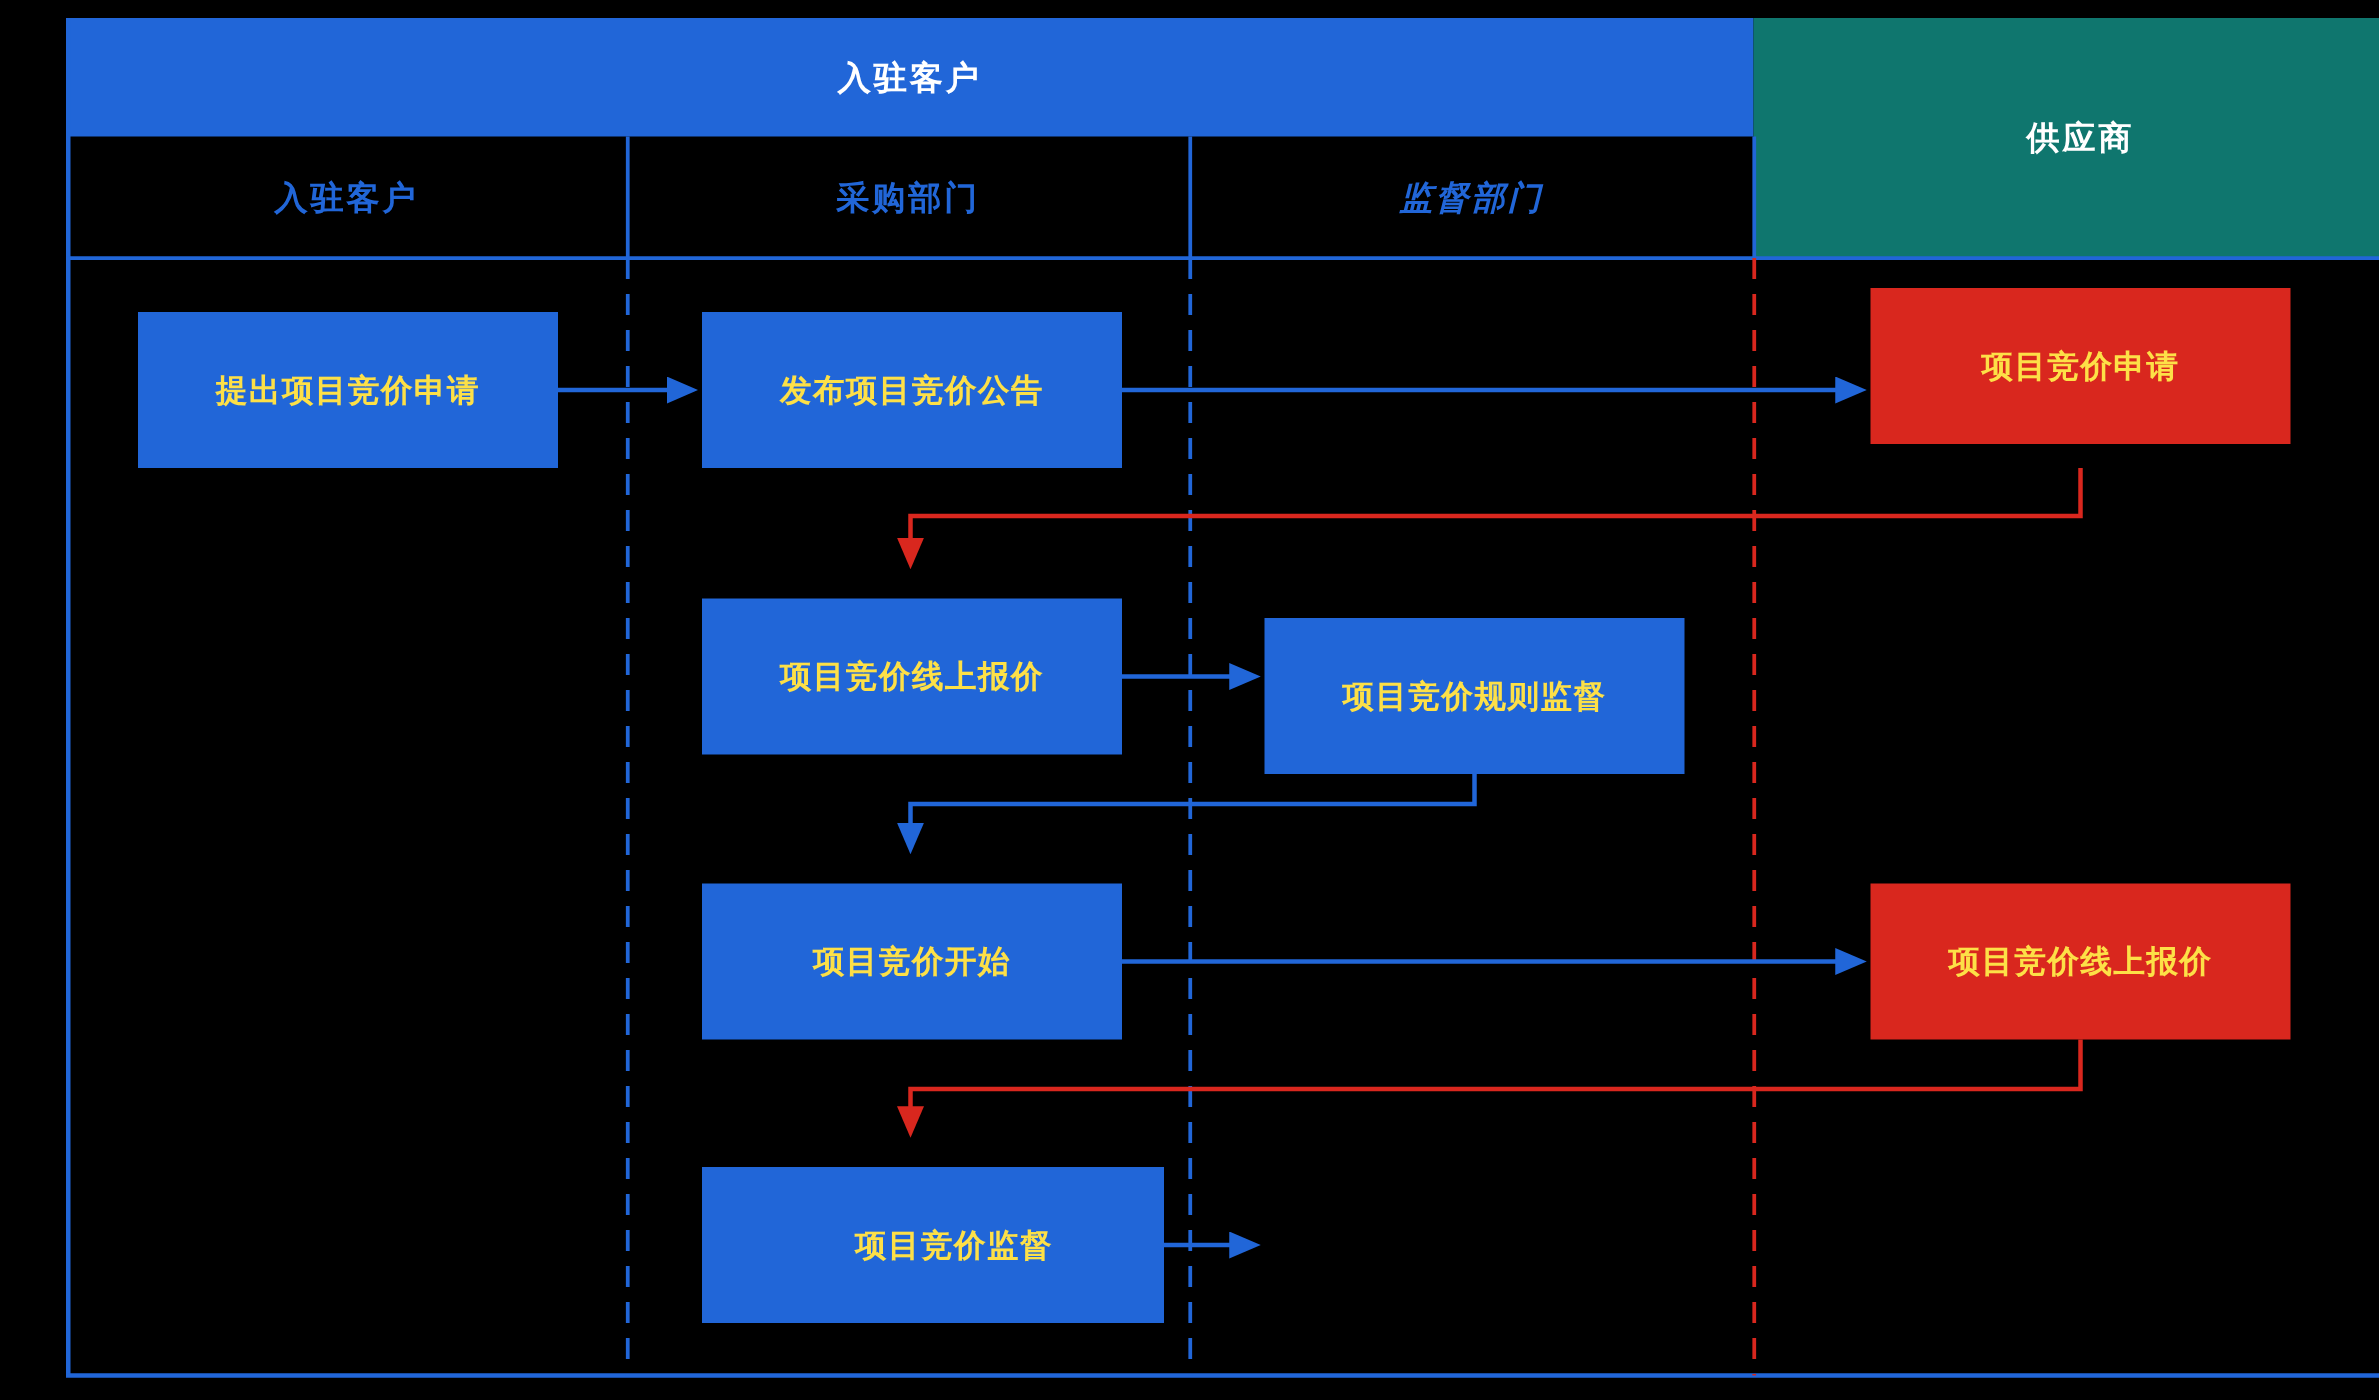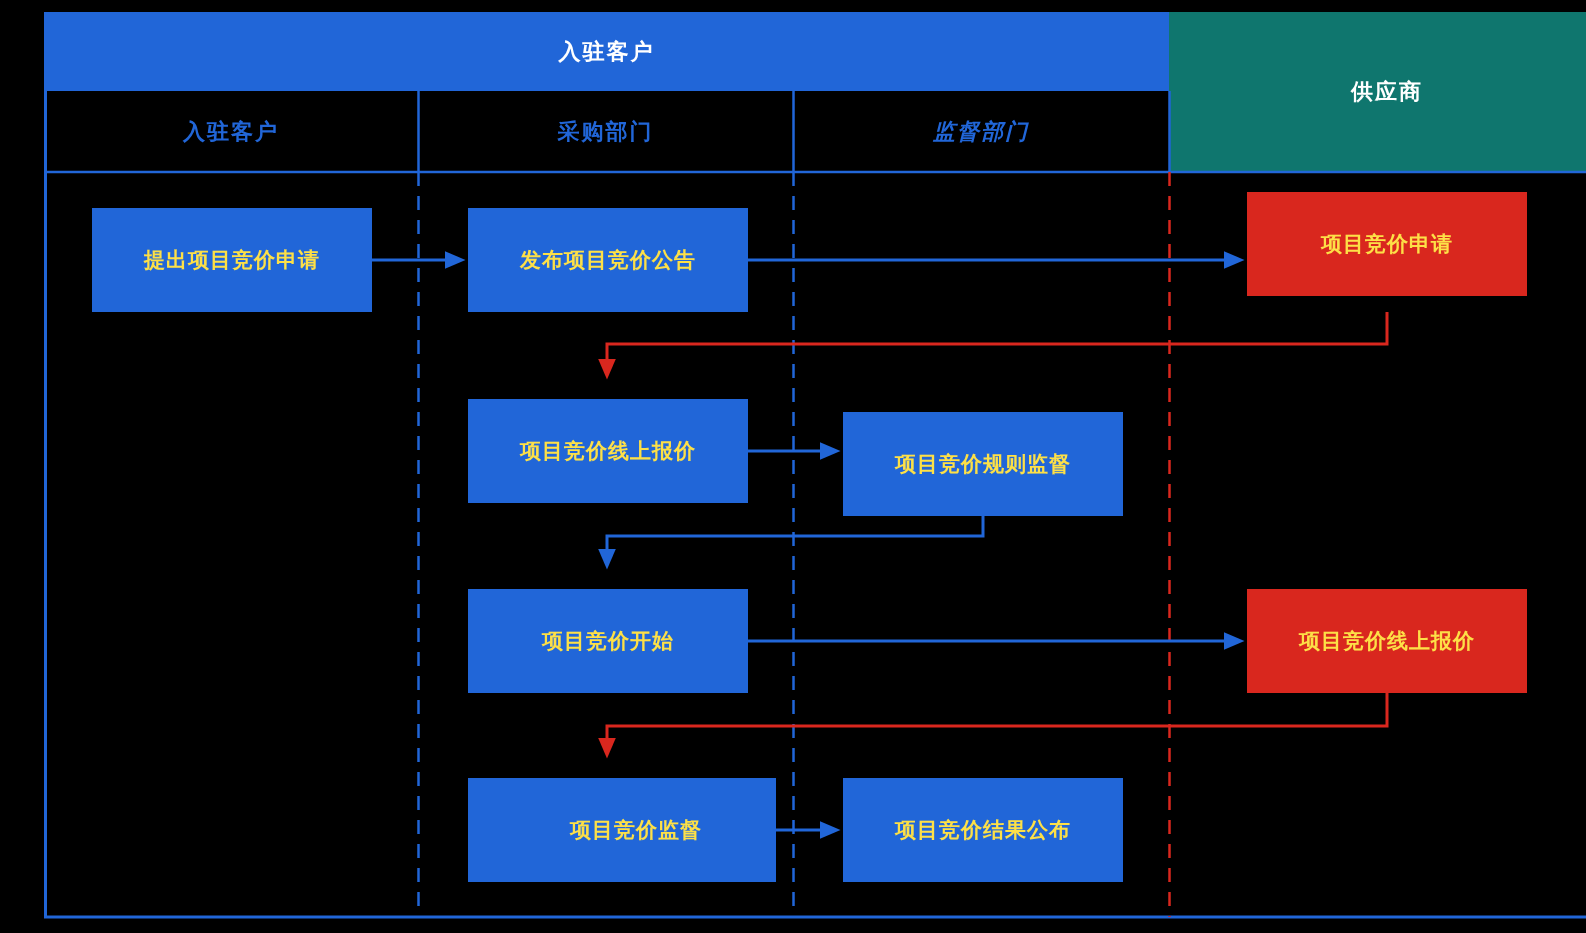--- a/index.html
+++ b/index.html
@@ -112,17 +112,14 @@
   </div>
   <div class="node blue nE">
     <span>项目竞价开始</span>
   </div>
   <div class="node red nR2">
     <span>项目竞价线上报价</span>
   </div>
   <div class="node blue nF">
     <span>项目竞价监督</span>
   </div>
-  <div class="node blue nG">
-    <span>项目竞价结果公布</span>
-  </div>
 
 </div>
 
 </body></html>

